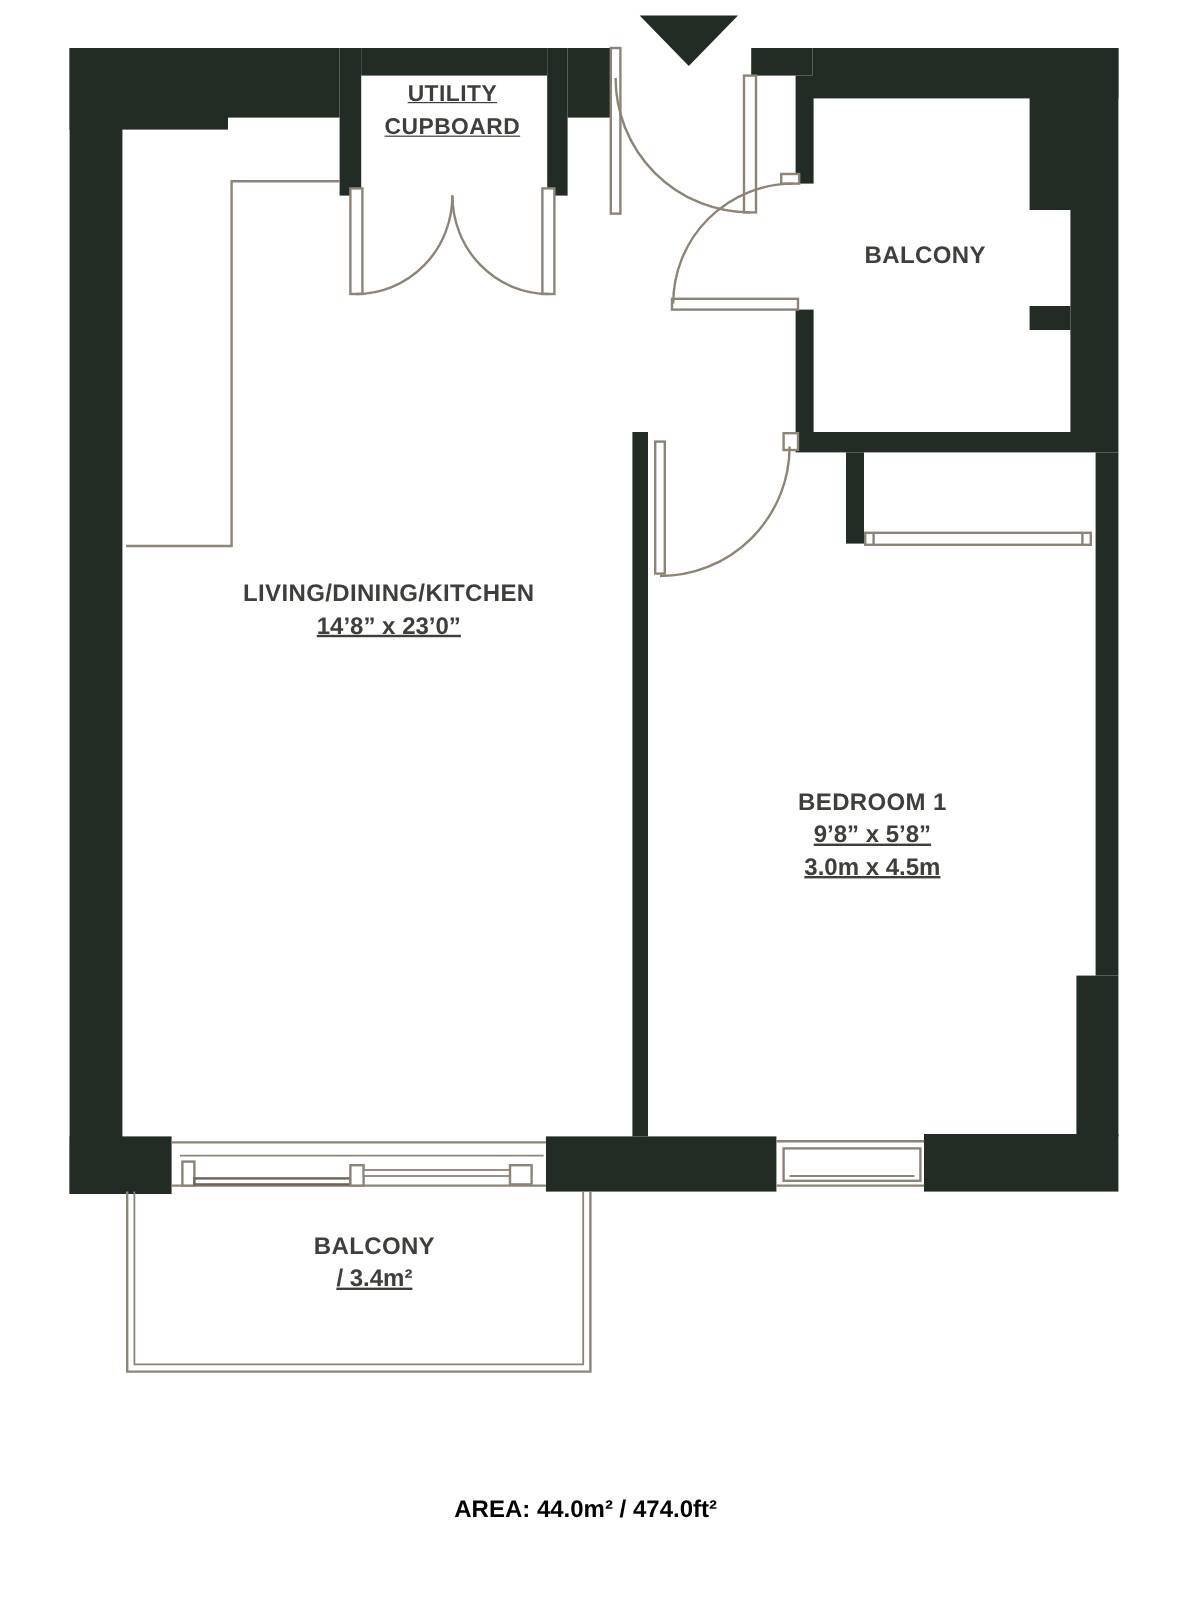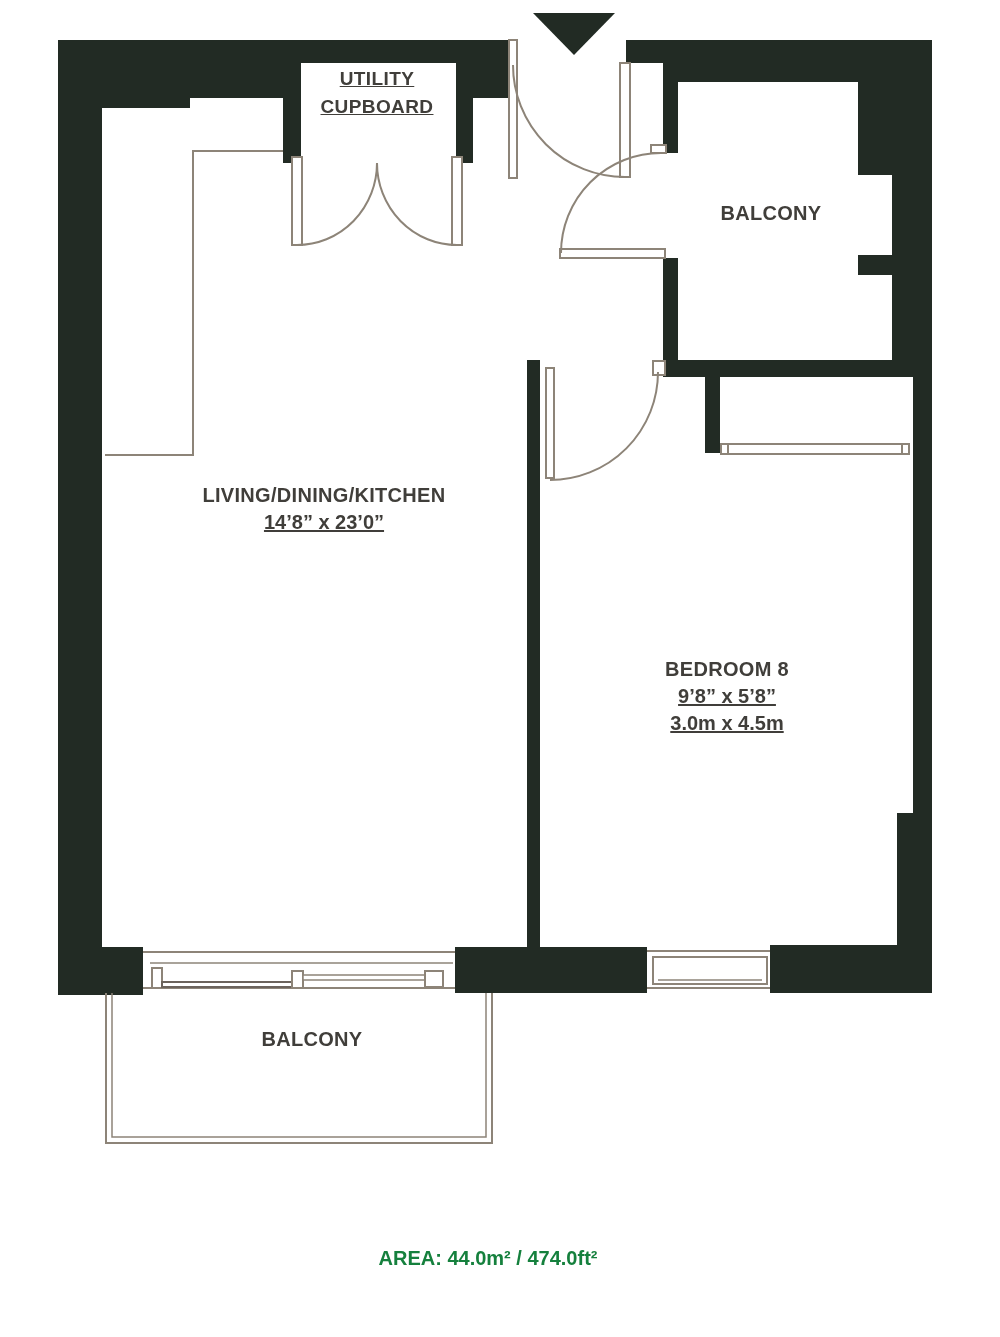--- a/index.html
+++ b/index.html
@@ -5,21 +5,21 @@
   html,body{margin:0;padding:0;background:#ffffff;}
   .plan{position:relative;width:1000px;height:1337px;background:#ffffff;overflow:hidden;
         font-family:"Liberation Sans", sans-serif;}
   .wall{position:absolute;background:#222b24;}
   svg.overlay{position:absolute;left:0;top:0;z-index:5;}
   .lbl{position:absolute;z-index:8;text-align:center;color:#403e3a;font-weight:700;}
   .lbl div{white-space:nowrap;}
   .room-title{font-size:20px;line-height:27px;letter-spacing:.3px;}
   .room-dims{font-size:20px;line-height:27px;text-decoration:underline;}
   .small-title{font-size:19px;line-height:28px;letter-spacing:.4px;}
-  .footer-line{font-size:20px;line-height:29px;color:#15803d;text-align:center;}
+  .footer-line{font-size:20px;line-height:29px;color:#000000;text-align:center;}
 </style>
 </head>
 <body>
 
 <div class="plan">
 
   <div class="wall" style="left:58px;top:40px;width:44px;height:955px;"></div>
   <div class="wall" style="left:58px;top:40px;width:132px;height:68px;"></div>
   <div class="wall" style="left:190px;top:40px;width:93px;height:58px;"></div>
   <div class="wall" style="left:283px;top:40px;width:18px;height:123px;"></div>
@@ -95,26 +95,27 @@
   <div class="lbl" style="left:671px;top:200px;width:200px;">
     <div class="room-title">BALCONY</div>
   </div>
 
   <div class="lbl" style="left:174px;top:482px;width:300px;">
     <div class="room-title">LIVING/DINING/KITCHEN</div>
     <div class="room-dims">14’8” x 23’0”</div>
   </div>
 
   <div class="lbl" style="left:577px;top:656px;width:300px;">
-    <div class="room-title">BEDROOM 8</div>
+    <div class="room-title">BEDROOM 1</div>
     <div class="room-dims">9’8” x 5’8”</div>
     <div class="room-dims">3.0m x 4.5m</div>
   </div>
 
   <div class="lbl" style="left:187px;top:1026px;width:250px;">
     <div class="room-title">BALCONY</div>
+    <div class="room-dims">/ 3.4m²</div>
   </div>
 
   <div class="lbl" style="left:238px;top:1244px;width:500px;">
     <div class="footer-line">AREA: 44.0m² / 474.0ft²</div>
   </div>
 
 </div>
 
 </body></html>

